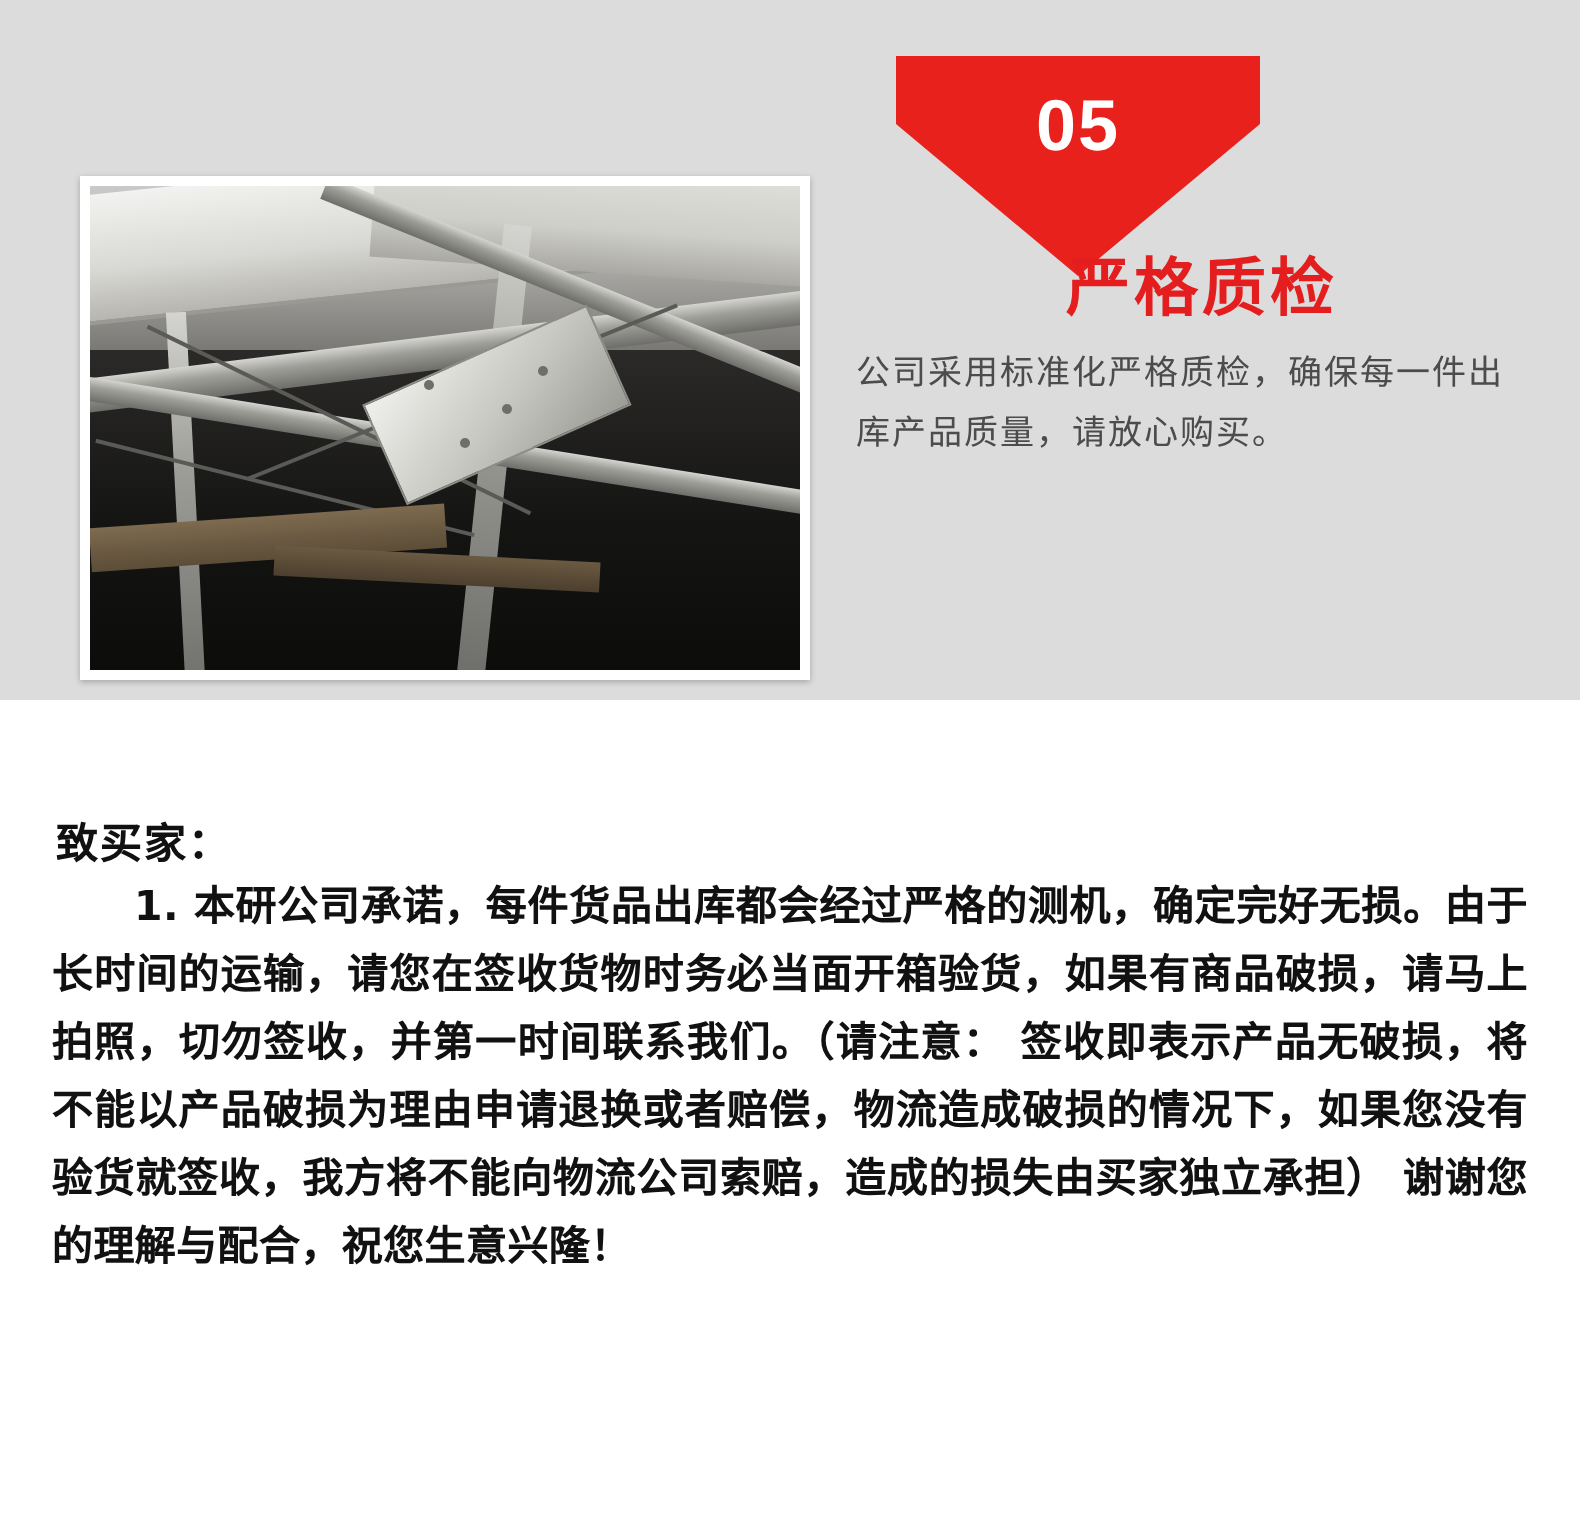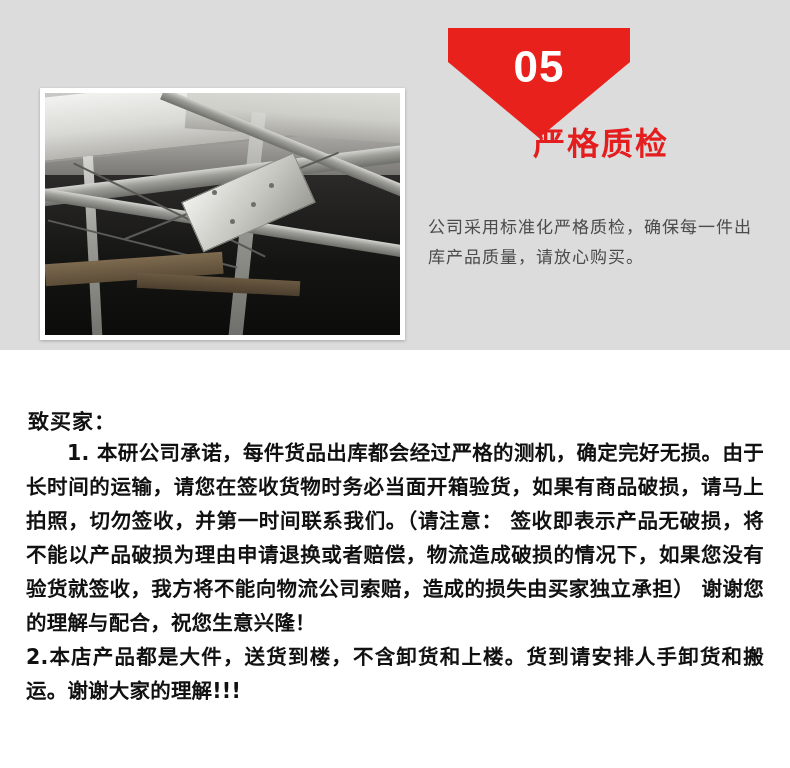--- a/index.html
+++ b/index.html
@@ -148,21 +148,21 @@
     width: 182px;
     height: 110px;
   }
   .badge-num {
     position: absolute;
     left: 0;
     top: 14px;
     width: 182px;
     text-align: center;
     color: #ffffff;
-    font-size: 44px;
+    font-size: 36px;
     font-weight: bold;
     letter-spacing: 1px;
     font-family: "Liberation Sans", sans-serif;
   }
 
   .section-title {
     position: absolute;
     left: 533px;
     top: 118px;
     font-size: 32px;
@@ -175,21 +175,20 @@
   .section-desc {
     position: absolute;
     left: 428px;
     top: 172px;
     width: 330px;
     color: #4c4c4c;
     font-size: 17px;
     line-height: 30px;
     letter-spacing: 1px;
     font-family: "DejaVu Sans", sans-serif;
-    margin-top: 40px;
   }
 
   
   .letter {
     position: absolute;
     left: 0;
     top: 350px;
     width: 772px;
     height: 418px;
     background: #ffffff;
@@ -264,17 +263,16 @@
 
     <div class="section-title">严格质检</div>
 
     <div class="section-desc">公司采用标准化严格质检，确保每一件出库产品质量，请放心购买。</div>
   </div>
 
   <div class="letter">
     <div class="letter-title">致买家：</div>
     <div class="letter-body">
       <p class="indent">1. 本研公司承诺，每件货品出库都会经过严格的测机，确定完好无损。由于长时间的运输，请您在签收货物时务必当面开箱验货，如果有商品破损，请马上拍照，切勿签收，并第一时间联系我们。（请注意： 签收即表示产品无破损，将不能以产品破损为理由申请退换或者赔偿，物流造成破损的情况下，如果您没有验货就签收，我方将不能向物流公司索赔，造成的损失由买家独立承担） 谢谢您的理解与配合，祝您生意兴隆！</p>
-      <p>2.本店产品都是大件，送货到楼，不含卸货和上楼。货到请安排人手卸货和搬运。谢谢大家的理解!!!</p>
     </div>
   </div>
 
 </div>
 
 </body></html>

